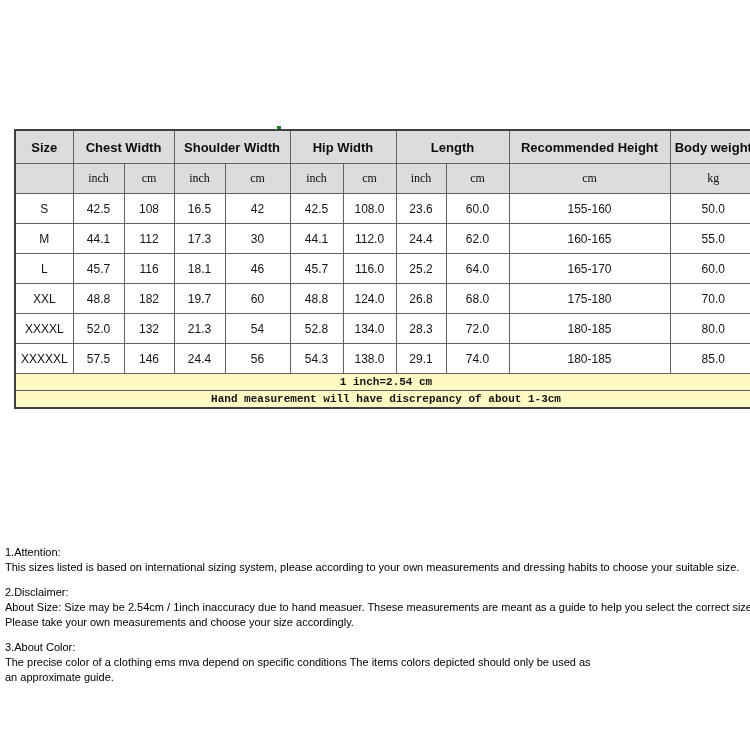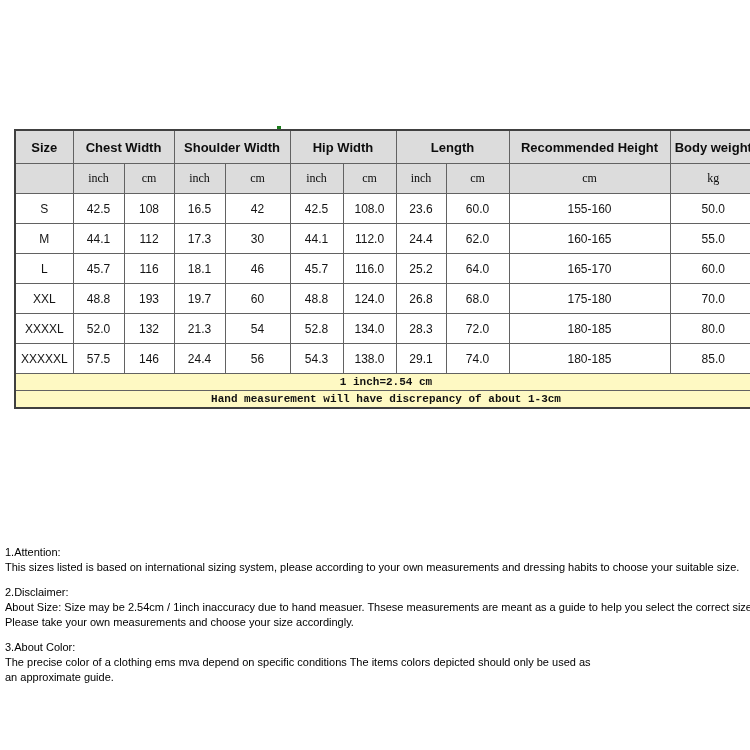--- a/index.html
+++ b/index.html
@@ -165,21 +165,21 @@
         <td>45.7</td>
         <td>116.0</td>
         <td>25.2</td>
         <td>64.0</td>
         <td>165-170</td>
         <td>60.0</td>
       </tr>
       <tr>
         <td>XXL</td>
         <td>48.8</td>
-        <td>193</td>
+        <td>182</td>
         <td>19.7</td>
         <td>60</td>
         <td>48.8</td>
         <td>124.0</td>
         <td>26.8</td>
         <td>68.0</td>
         <td>175-180</td>
         <td>70.0</td>
       </tr>
       <tr>

